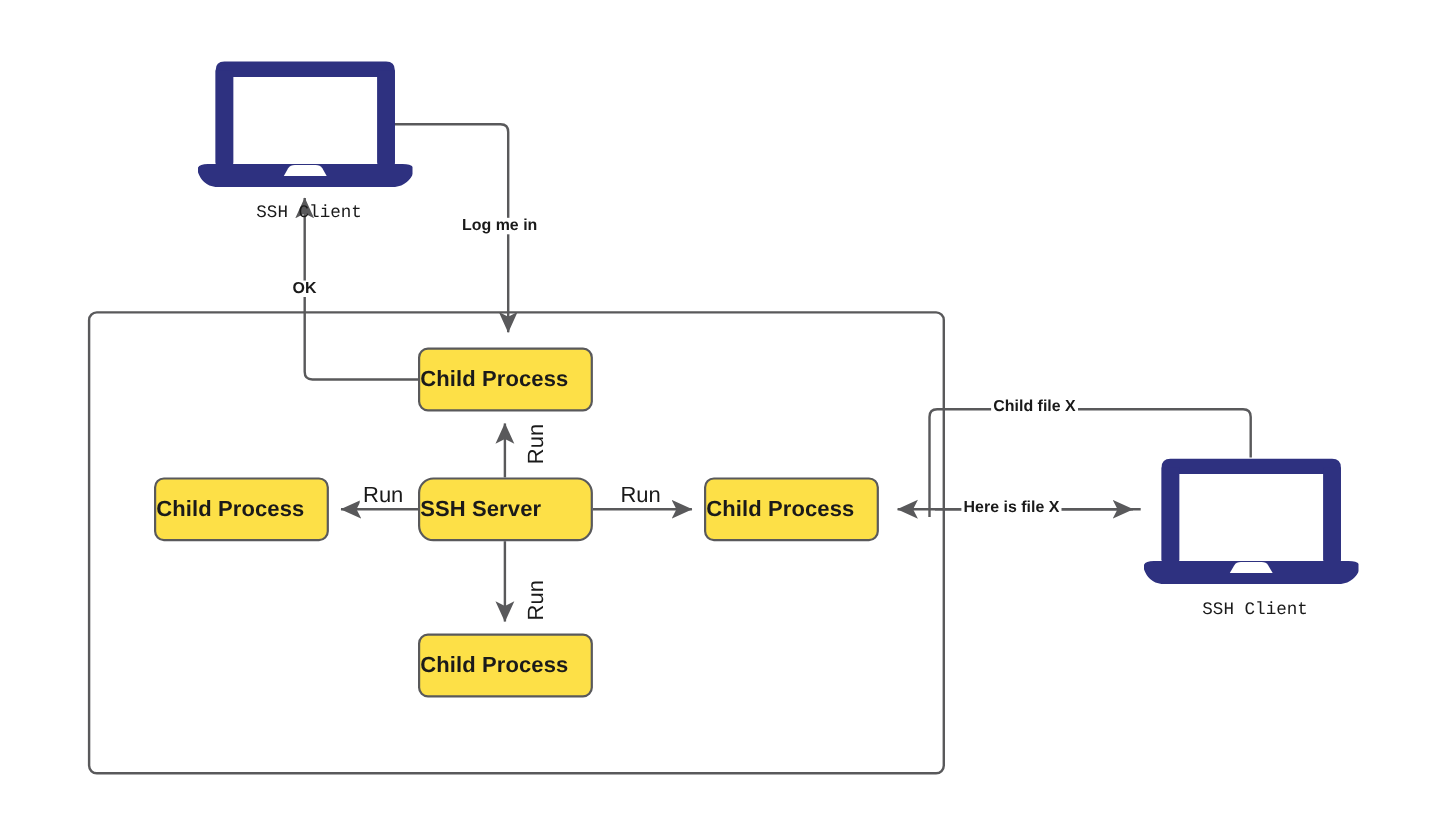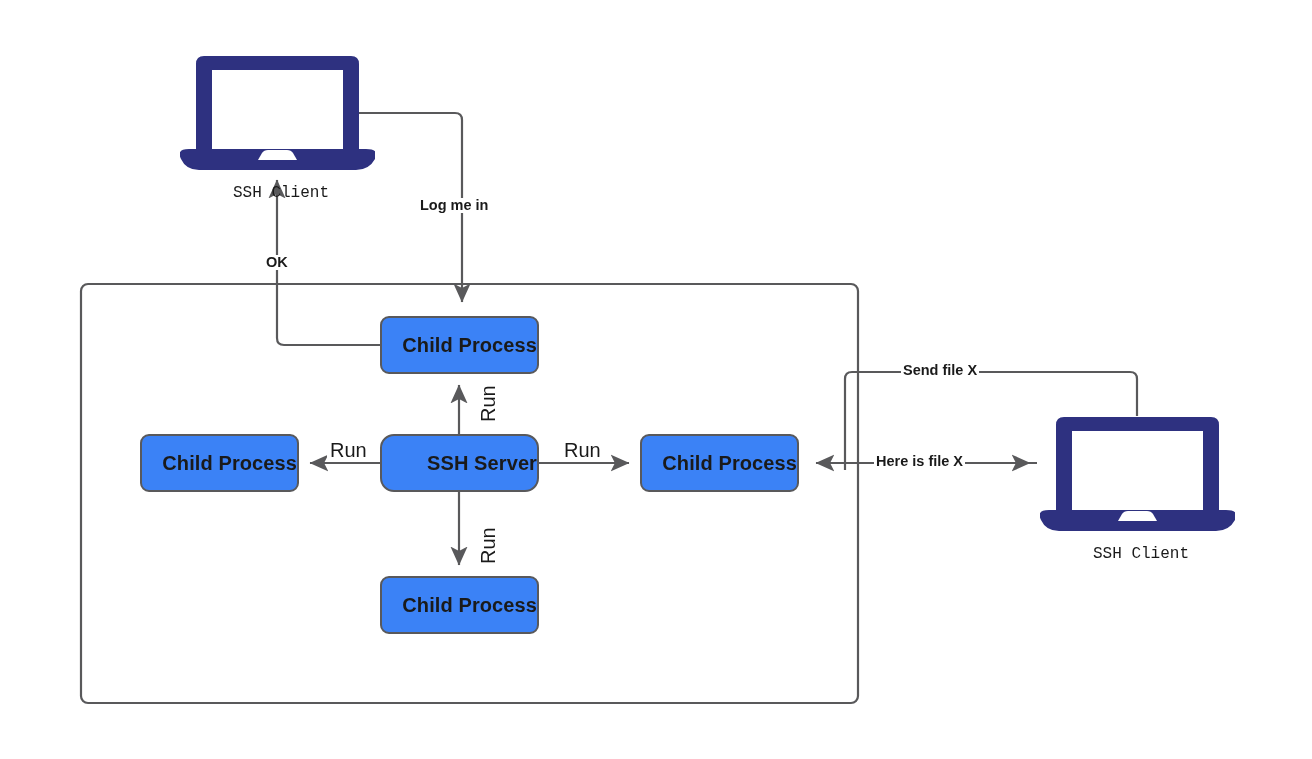--- a/index.html
+++ b/index.html
@@ -21,25 +21,25 @@
     position: absolute;
     left: 0;
     top: 0;
     width: 1312px;
     height: 759px;
   }
   .node-box {
     position: absolute;
     border: 2.2px solid #59595b;
     border-radius: 9px;
-    background: #3b82f6;
+    background: #fde047;
     box-sizing: border-box;
     display: flex;
     align-items: center;
-    justify-content: flex-end;
+    justify-content: flex-start;
   }
   .node-label {
     font-family: "Liberation Sans", sans-serif;
     font-size: 20px;
     font-weight: bold;
     color: #1a1a1a;
     white-space: nowrap;
     letter-spacing: 0.1px;
   }
   .edge-label {
@@ -155,17 +155,17 @@
   <div class="edge-label bold" style="left:264px; top:255px;">OK</div>
 
   <div class="edge-label plain vert" style="left:478px; top:425px;">Run</div>
 
   <div class="edge-label plain" style="left:327px; top:440px;">Run</div>
 
   <div class="edge-label plain" style="left:561px; top:440px;">Run</div>
 
   <div class="edge-label plain vert" style="left:478px; top:567px;">Run</div>
 
-  <div class="edge-label bold" style="left:901px; top:363px;">Send file X</div>
+  <div class="edge-label bold" style="left:901px; top:363px;">Child file X</div>
 
   <div class="edge-label bold" style="left:874px; top:454px;">Here is file X</div>
 
 </div>
 
 </body></html>

